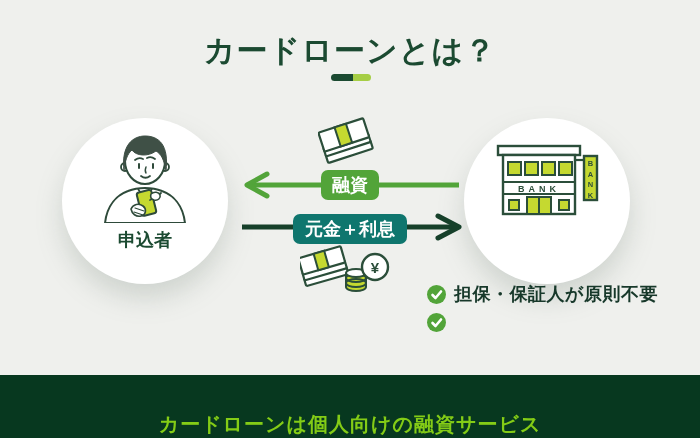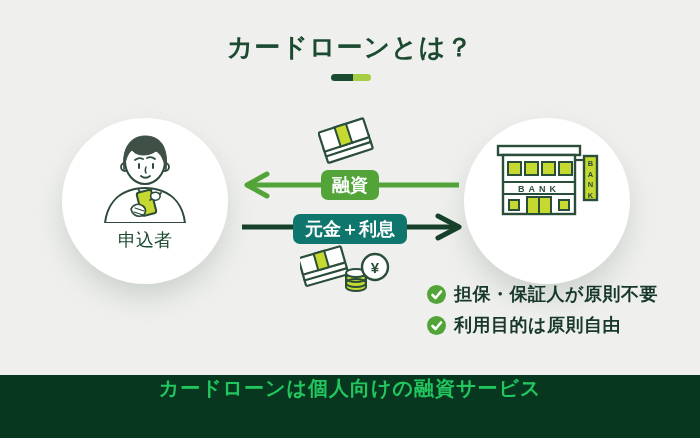--- a/index.html
+++ b/index.html
@@ -3,40 +3,40 @@
 <meta charset="utf-8">
 <style>
   html,body { margin:0; padding:0; background:#fff; }
   .stage {
     position:relative; width:700px; height:438px;
     background:#eff0ed; overflow:hidden;
     font-family:"Liberation Sans","DejaVu Sans",sans-serif;
   }
   .page-title {
     position:absolute; top:30px; left:0; width:700px;
-    text-align:center; font-size:26px; font-weight:bold;
+    text-align:center; font-size:31px; font-weight:bold;
     color:#1b4a31; letter-spacing:1px; margin:0;
   }
   .title-underline {
     position:absolute; top:74px; left:331px; width:40px; height:7px;
     border-radius:4px; overflow:hidden; display:flex;
   }
   .title-underline .seg-dark { width:22px; background:#1b4a31; }
   .title-underline .seg-light { width:18px; background:#a6ce45; }
 
   .actor-circle {
     position:absolute; top:118px; width:166px; height:166px;
     border-radius:50%; background:#ffffff;
     box-shadow:0 14px 26px rgba(125,140,130,0.28);
   }
   .actor-circle.left { left:62px; }
   .actor-circle.right { left:464px; }
   .actor-label {
     position:absolute; bottom:32px; left:0; width:100%;
-    text-align:center; font-size:18px; font-weight:normal; color:#1b4a31;
+    text-align:center; font-size:18px; font-weight:bold; color:#1b4a31;
   }
   .person-svg { position:absolute; left:33px; top:13px; width:100px; height:92px; }
   .bank-svg   { position:absolute; left:32px; top:26px; width:104px; height:82px; }
 
   .money-bills { position:absolute; left:318px; top:117px; width:60px; height:52px; }
   .money-coins { position:absolute; left:300px; top:242px; width:92px; height:54px; }
 
   .arrow-svg { position:absolute; }
   .arrow-loan  { left:241px; top:171px; }
   .arrow-repay { left:240px; top:213px; }
@@ -55,22 +55,22 @@
   }
   .feature-row { display:flex; align-items:center; gap:8px; }
   .feature-row .check { flex:0 0 auto; width:19px; height:19px; }
   .feature-text {
     font-size:18px; font-weight:bold; color:#17382a; letter-spacing:0.5px;
     white-space:nowrap;
   }
 
   .footer-banner {
     position:absolute; left:0; top:375px; width:700px; height:63px;
-    background:#07381f; color:#22c55e;
-    display:flex; align-items:flex-start; justify-content:center;
+    background:#07381f; color:#84cc16;
+    display:flex; align-items:flex-end; justify-content:center;
     font-size:20px; font-weight:bold; letter-spacing:1px;
   }
   svg text { font-family:"Liberation Sans","DejaVu Sans",sans-serif; }
 </style>
 </head>
 <body>
 
 <div class="stage">
 
   <h1 class="page-title">カードローンとは？</h1>
@@ -165,21 +165,20 @@
         <circle cx="9.5" cy="9.5" r="9.5" fill="#52a439"></circle>
         <polyline points="5.5,10 8.5,13 14,6.5" fill="none" stroke="#ffffff" stroke-width="2.6" stroke-linecap="round" stroke-linejoin="round"></polyline>
       </svg>
       <span class="feature-text">担保・保証人が原則不要</span>
     </div>
     <div class="feature-row">
       <svg class="check" viewBox="0 0 19 19">
         <circle cx="9.5" cy="9.5" r="9.5" fill="#52a439"></circle>
         <polyline points="5.5,10 8.5,13 14,6.5" fill="none" stroke="#ffffff" stroke-width="2.6" stroke-linecap="round" stroke-linejoin="round"></polyline>
       </svg>
-      <span class="feature-text">利用目的は原則自由</span>
     </div>
   </div>
 
   <div class="footer-banner">
     <span>カードローンは個人向けの融資サービス</span>
   </div>
 
 </div>
 
 </body></html>

